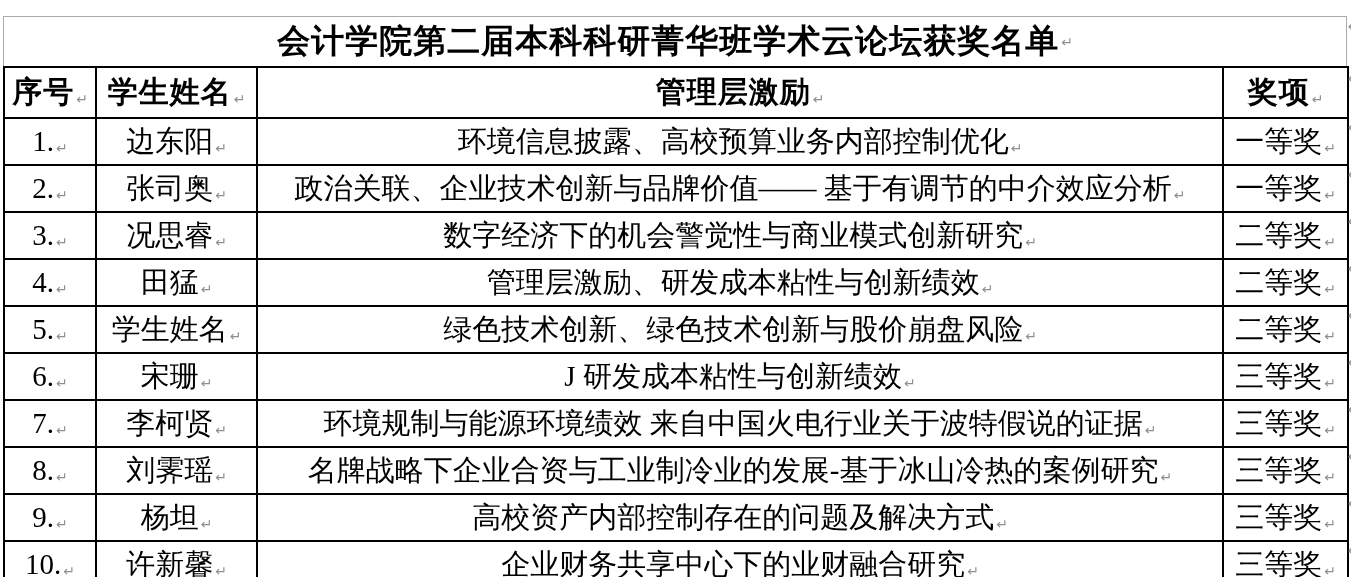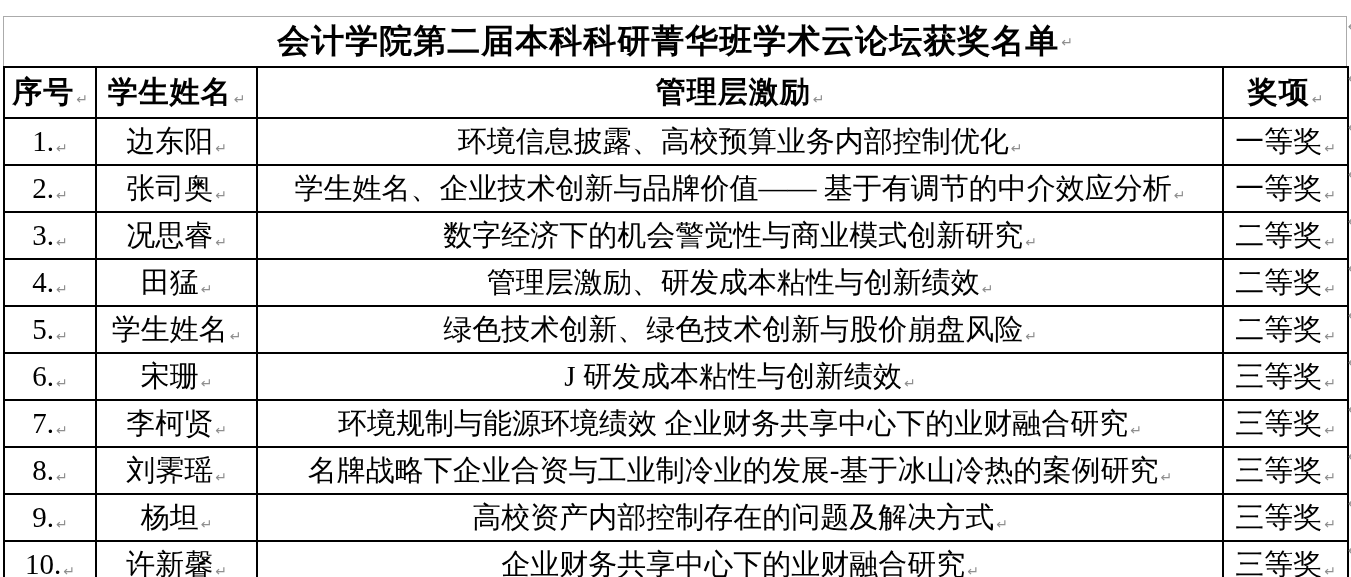--- a/index.html
+++ b/index.html
@@ -106,21 +106,21 @@
     <tbody>
         <tr>
           <td><span>1.</span><span class="pmark">↵</span></td>
           <td><span>边东阳</span><span class="pmark">↵</span></td>
           <td><span>环境信息披露、高校预算业务内部控制优化</span><span class="pmark">↵</span></td>
           <td><span>一等奖</span><span class="pmark">↵</span></td>
         </tr>
         <tr>
           <td><span>2.</span><span class="pmark">↵</span></td>
           <td><span>张司奥</span><span class="pmark">↵</span></td>
-          <td><span>学生姓名、企业技术创新与品牌价值—— 基于有调节的中介效应分析</span><span class="pmark">↵</span></td>
+          <td><span>政治关联、企业技术创新与品牌价值—— 基于有调节的中介效应分析</span><span class="pmark">↵</span></td>
           <td><span>一等奖</span><span class="pmark">↵</span></td>
         </tr>
         <tr>
           <td><span>3.</span><span class="pmark">↵</span></td>
           <td><span>况思睿</span><span class="pmark">↵</span></td>
           <td><span>数字经济下的机会警觉性与商业模式创新研究</span><span class="pmark">↵</span></td>
           <td><span>二等奖</span><span class="pmark">↵</span></td>
         </tr>
         <tr>
           <td><span>4.</span><span class="pmark">↵</span></td>
@@ -136,21 +136,21 @@
         </tr>
         <tr>
           <td><span>6.</span><span class="pmark">↵</span></td>
           <td><span>宋珊</span><span class="pmark">↵</span></td>
           <td><span>J 研发成本粘性与创新绩效</span><span class="pmark">↵</span></td>
           <td><span>三等奖</span><span class="pmark">↵</span></td>
         </tr>
         <tr>
           <td><span>7.</span><span class="pmark">↵</span></td>
           <td><span>李柯贤</span><span class="pmark">↵</span></td>
-          <td><span>环境规制与能源环境绩效 企业财务共享中心下的业财融合研究</span><span class="pmark">↵</span></td>
+          <td><span>环境规制与能源环境绩效 来自中国火电行业关于波特假说的证据</span><span class="pmark">↵</span></td>
           <td><span>三等奖</span><span class="pmark">↵</span></td>
         </tr>
         <tr>
           <td><span>8.</span><span class="pmark">↵</span></td>
           <td><span>刘霁瑶</span><span class="pmark">↵</span></td>
           <td><span>名牌战略下企业合资与工业制冷业的发展-基于冰山冷热的案例研究</span><span class="pmark">↵</span></td>
           <td><span>三等奖</span><span class="pmark">↵</span></td>
         </tr>
         <tr>
           <td><span>9.</span><span class="pmark">↵</span></td>

